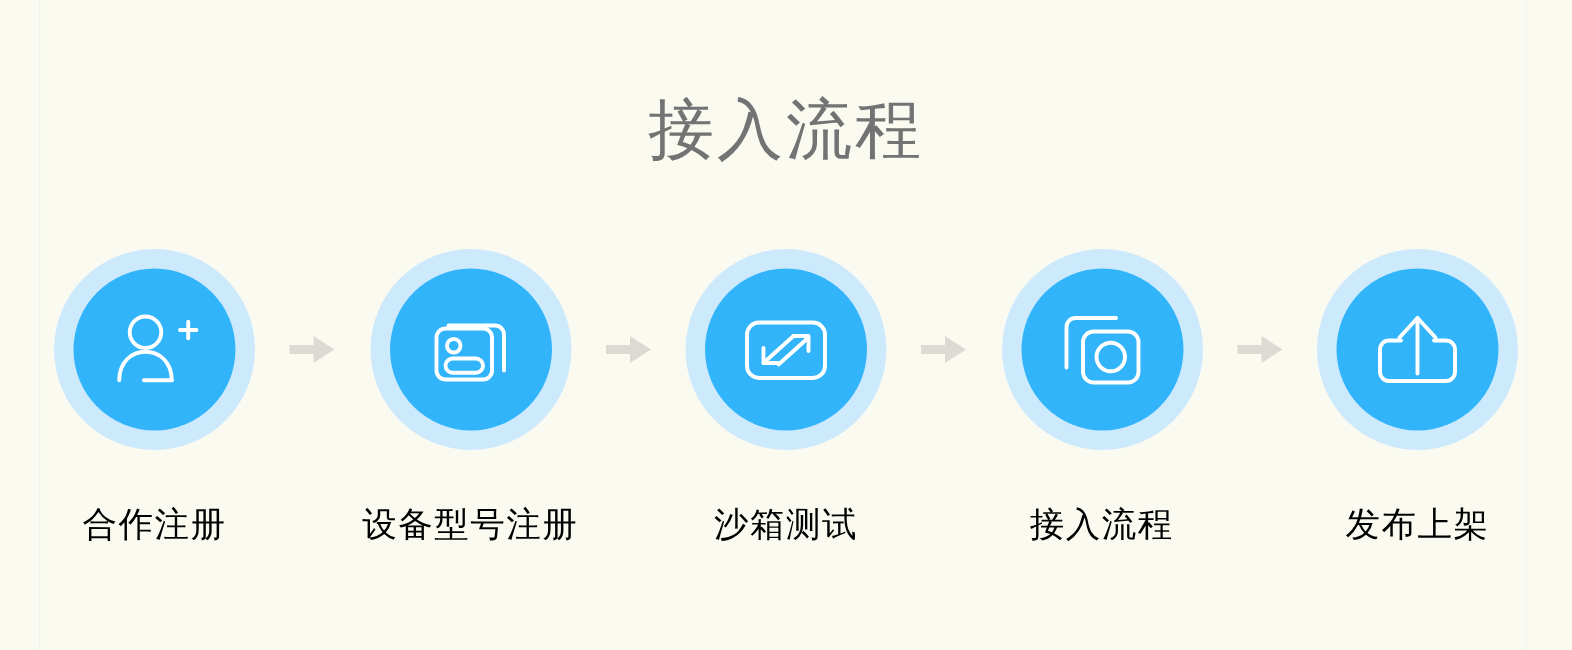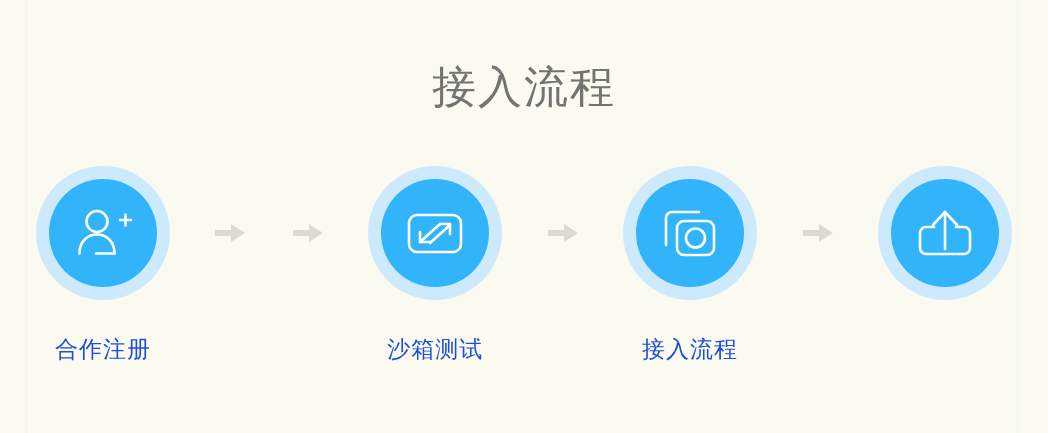--- a/index.html
+++ b/index.html
@@ -83,21 +83,21 @@
   }
 
   .circle-inner svg {
     display: block;
   }
 
   .step-label {
     margin-top: 34px;
     font-size: 23px;
     line-height: 30px;
-    color: #1d4ed8;
+    color: #000000;
     letter-spacing: 1px;
     white-space: nowrap;
     text-align: center;
   }
 
   .connector {
     flex: 0 0 auto;
     width: 46px;
     height: 134px;
     display: flex;
@@ -134,20 +134,35 @@
   </div>
 
   <div class="connector">
     <span>
       <svg width="32" height="22" viewBox="0 0 32 22">
         <path d="M1 8 H17 V2 L31 11 L17 20 V14 H1 Z" fill="#dbdbd3"></path>
       </svg>
     </span>
   </div>
 
+  <div class="step">
+    <div class="circle-wrap">
+      <div class="circle-inner">
+        <span>
+          <svg width="62" height="62" viewBox="0 0 62 62" fill="none" stroke="#ffffff" stroke-width="2.6" stroke-linecap="round" stroke-linejoin="round">
+            <path d="M16 15 H47 A6 6 0 0 1 53 21 V45"></path>
+            <rect x="8" y="17" width="37" height="34" rx="6"></rect>
+            <circle cx="19.5" cy="28.5" r="4.5"></circle>
+            <rect x="14" y="37" width="25" height="9.5" rx="4.75"></rect>
+          </svg>
+        </span>
+      </div>
+    </div>
+    <div class="step-label">设备型号注册</div>
+  </div>
 
   <div class="connector">
     <span>
       <svg width="32" height="22" viewBox="0 0 32 22">
         <path d="M1 8 H17 V2 L31 11 L17 20 V14 H1 Z" fill="#dbdbd3"></path>
       </svg>
     </span>
   </div>
 
   <div class="step">
@@ -203,15 +218,16 @@
       <div class="circle-inner">
         <span>
           <svg width="62" height="62" viewBox="0 0 62 62" fill="none" stroke="#ffffff" stroke-width="2.6" stroke-linecap="round" stroke-linejoin="round">
             <path d="M20 25 H12 A6 6 0 0 0 6 31 V46 A6 6 0 0 0 12 52 H50 A6 6 0 0 0 56 46 V31 A6 6 0 0 0 50 25 H42"></path>
             <line x1="31" y1="10" x2="31" y2="47"></line>
             <polyline points="19,23 31,10 43,23"></polyline>
           </svg>
         </span>
       </div>
     </div>
+    <div class="step-label">发布上架</div>
   </div>
 
 </div>
 
 </body></html>

